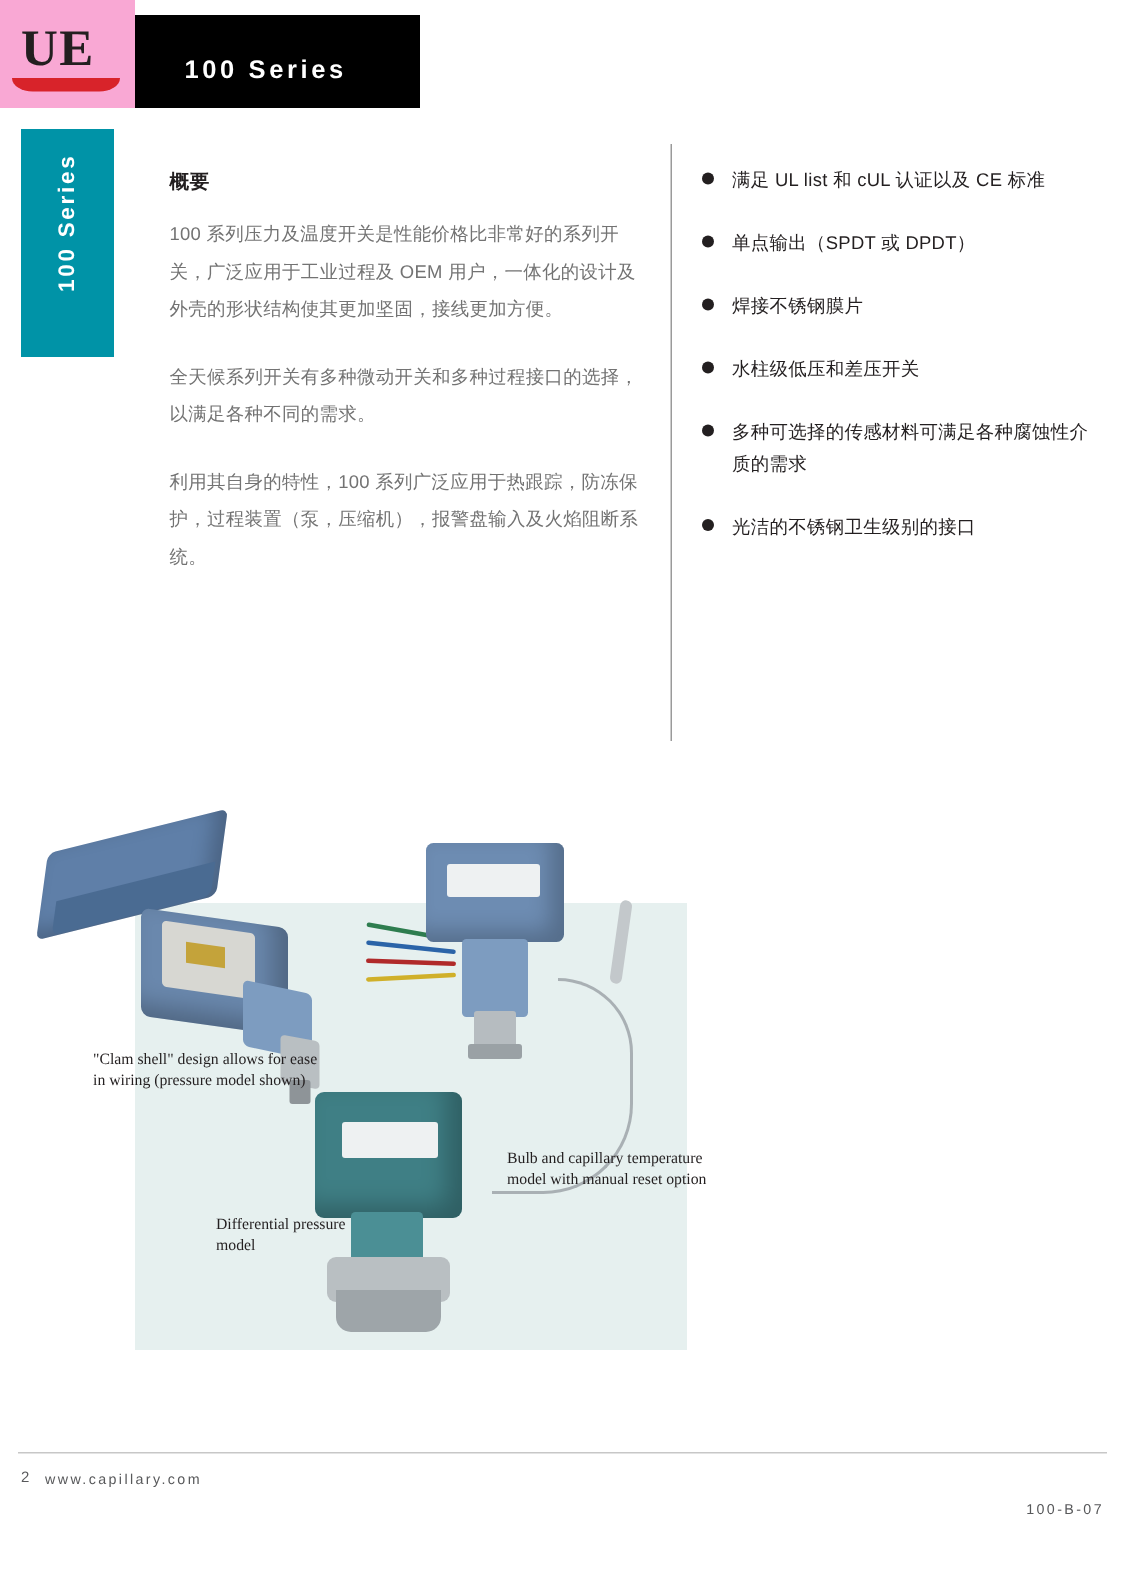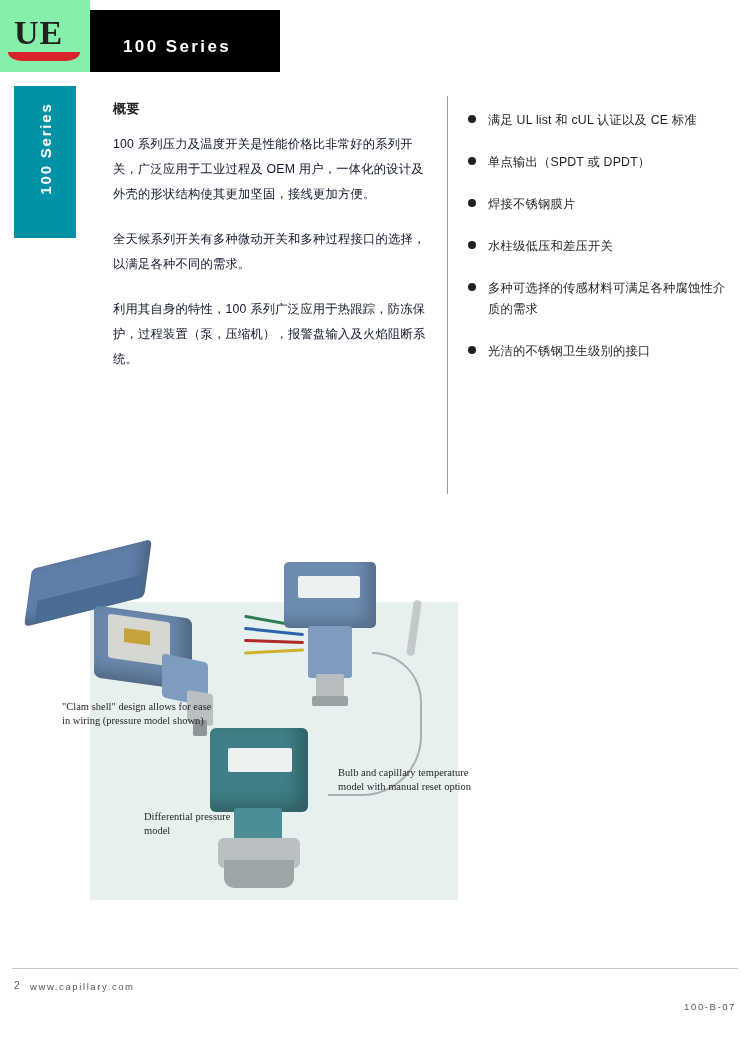--- a/index.html
+++ b/index.html
@@ -16,21 +16,21 @@
     overflow: hidden;
   }
 
   
   .logo-box {
     position: absolute;
     left: 0;
     top: 0;
     width: 90px;
     height: 72px;
-    background: #86efac;
+    background: #f9a8d4;
   }
   .logo-ue {
     position: absolute;
     left: 14px;
     top: 16px;
     font-family: "Liberation Serif", serif;
     font-weight: bold;
     font-size: 34px;
     letter-spacing: 1px;
     color: #231f20;
@@ -90,28 +90,28 @@
   .left-col {
     position: absolute;
     left: 113px;
     top: 96px;
     width: 320px;
   }
   .sec-head {
     font-size: 13px;
     font-weight: bold;
     color: #231f20;
-    margin: 4px 0 14px 0;
+    margin: 16px 0 14px 0;
     letter-spacing: 0.5px;
   }
   .para {
     font-size: 12.3px;
     line-height: 25px;
     margin: 0 0 20px 0;
-    color: #0f172a;
+    color: #737373;
     letter-spacing: 0.2px;
   }
 
   
   .divider {
     position: absolute;
     left: 447px;
     top: 96px;
     width: 1px;
     height: 398px;

